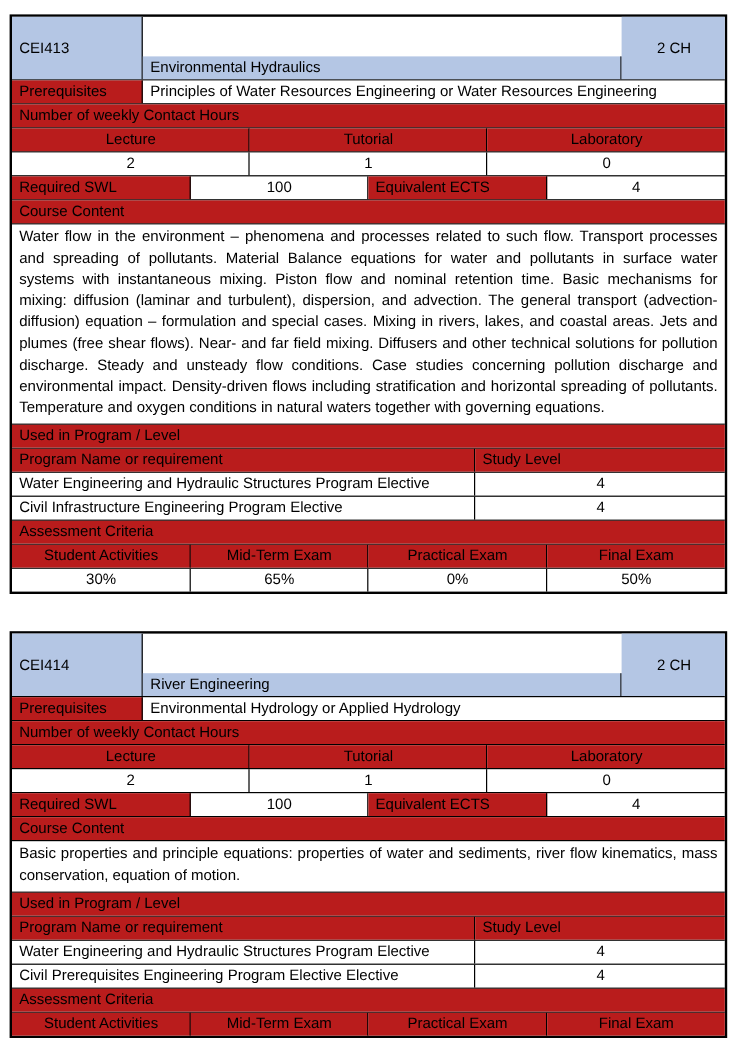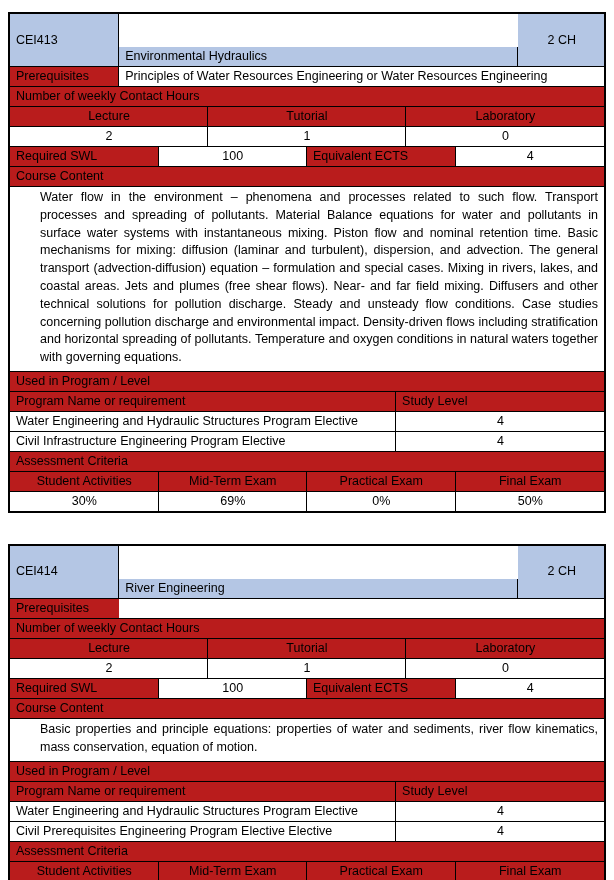--- a/index.html
+++ b/index.html
@@ -52,21 +52,20 @@
   .w-pname { width: 65%; }
   .w-plvl  { width: 35%; }
   .w-full  { width: 100%; }
   .content-cell {
     display: block;
     padding: 2px 6px 4px 6px;
     font-size: 12.5px;
     line-height: 17.8px;
     text-align: justify;
     white-space: normal;
-    margin-left: 24px;
   }
   .content-cell p { margin: 0; }
 </style>
 </head>
 <body>
 
 <div class="page">
 
   <div class="ctable">
     <div class="row">
@@ -124,34 +123,35 @@
       <div class="cell green w-full">Assessment Criteria</div>
     </div>
     <div class="row">
       <div class="cell green w-quart center">Student Activities</div>
       <div class="cell green w-quart center">Mid-Term Exam</div>
       <div class="cell green w-quart center">Practical Exam</div>
       <div class="cell green w-quart center">Final Exam</div>
     </div>
     <div class="row">
       <div class="cell w-quart center">30%</div>
-      <div class="cell w-quart center">69%</div>
+      <div class="cell w-quart center">65%</div>
       <div class="cell w-quart center">0%</div>
       <div class="cell w-quart center">50%</div>
     </div>
   </div>
 
   <div class="ctable">
     <div class="row">
       <div class="cell blue w-code">CEI414</div>
       <div class="cell blue w-title">River Engineering</div>
       <div class="cell blue w-ch center">2 CH</div>
     </div>
     <div class="row">
       <div class="cell green w-code">Prerequisites</div>
+      <div class="cell" style="width:81.6%">Environmental Hydrology or Applied Hydrology</div>
     </div>
     <div class="row">
       <div class="cell green w-full">Number of weekly Contact Hours</div>
     </div>
     <div class="row">
       <div class="cell green w-third center">Lecture</div>
       <div class="cell green w-third center">Tutorial</div>
       <div class="cell green w-third center">Laboratory</div>
     </div>
     <div class="row">

